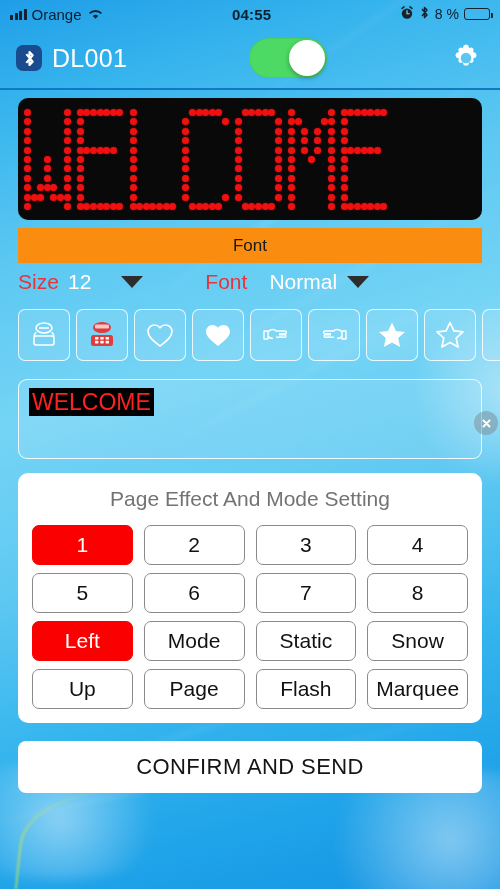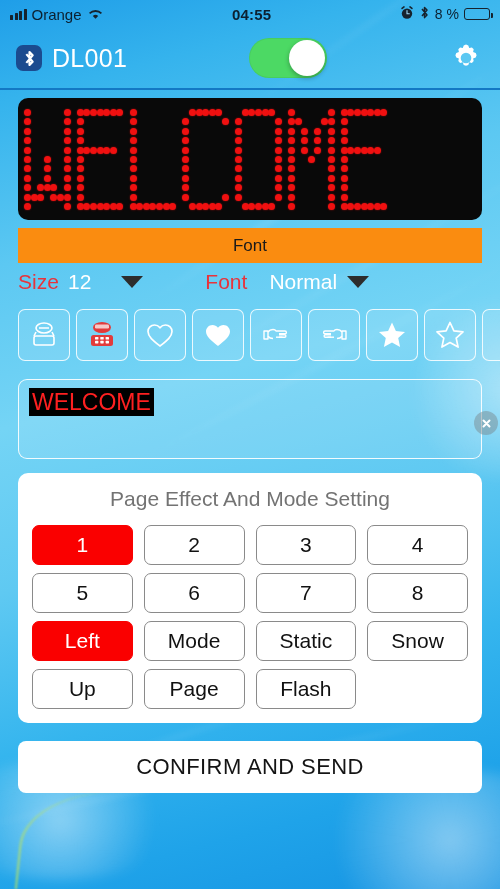--- a/index.html
+++ b/index.html
@@ -626,20 +626,23 @@
         </div>
         <div class="eff-btn">
           <span>Up</span>
         </div>
         <div class="eff-btn">
           <span>Page</span>
         </div>
         <div class="eff-btn">
           <span>Flash</span>
         </div>
+        <div class="eff-btn">
+          <span>Marquee</span>
+        </div>
       </div>
   </div>
 
   <div class="confirm">
     <span>CONFIRM AND SEND</span>
   </div>
 
 </div>
 
 </body></html>

